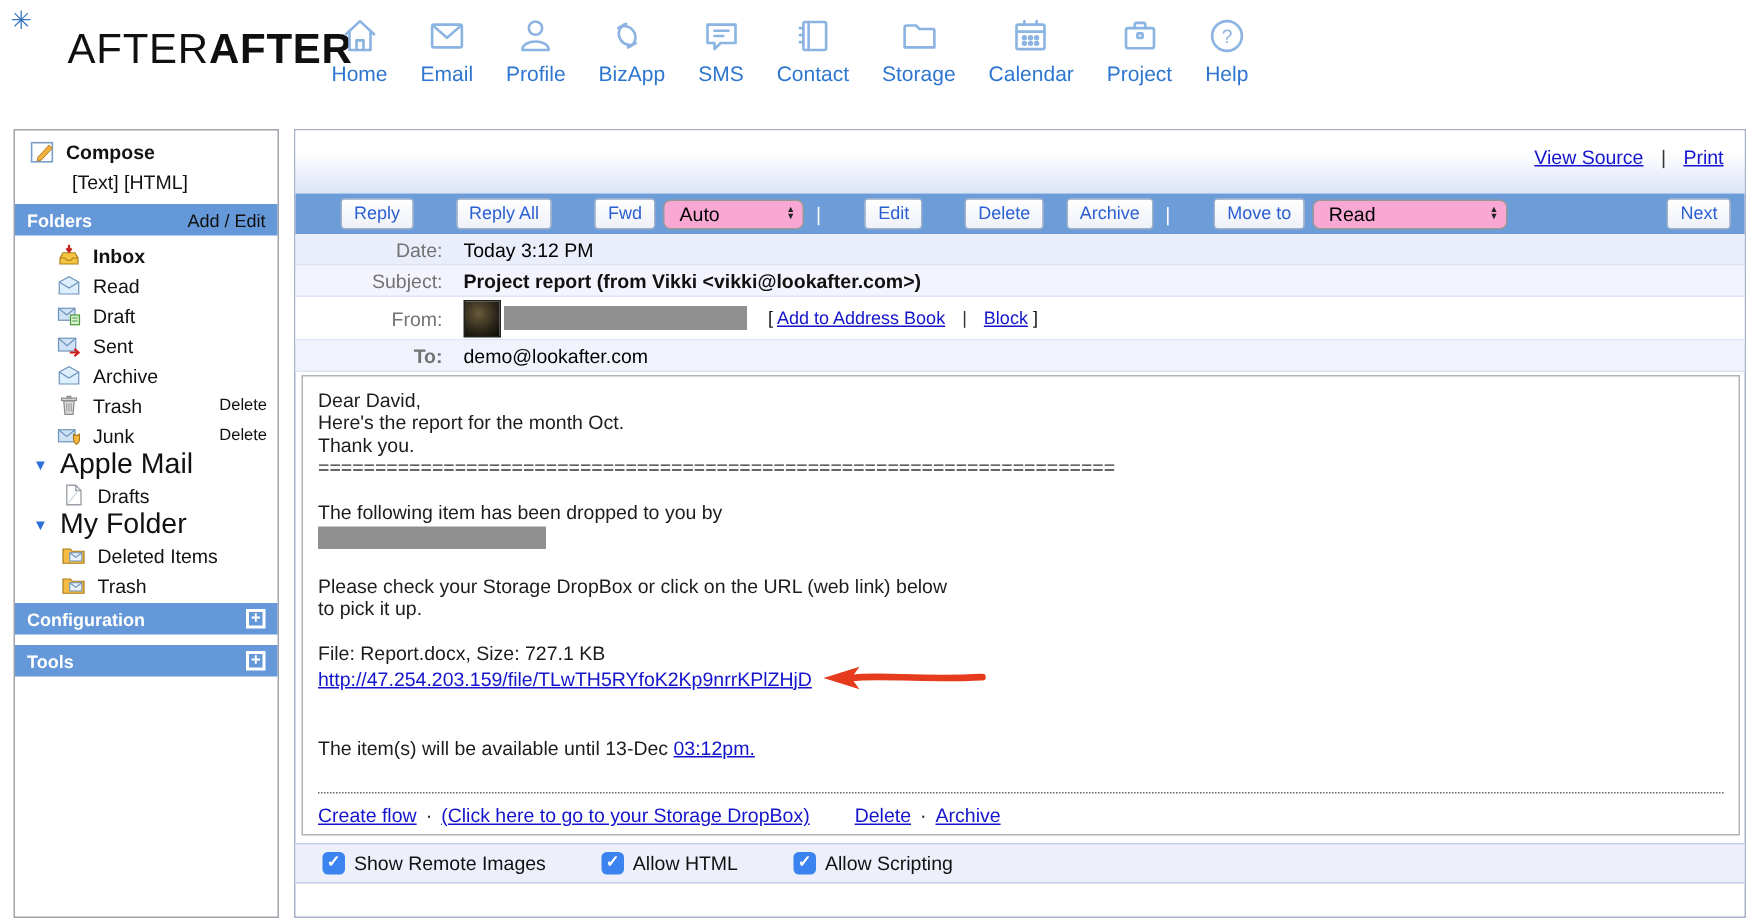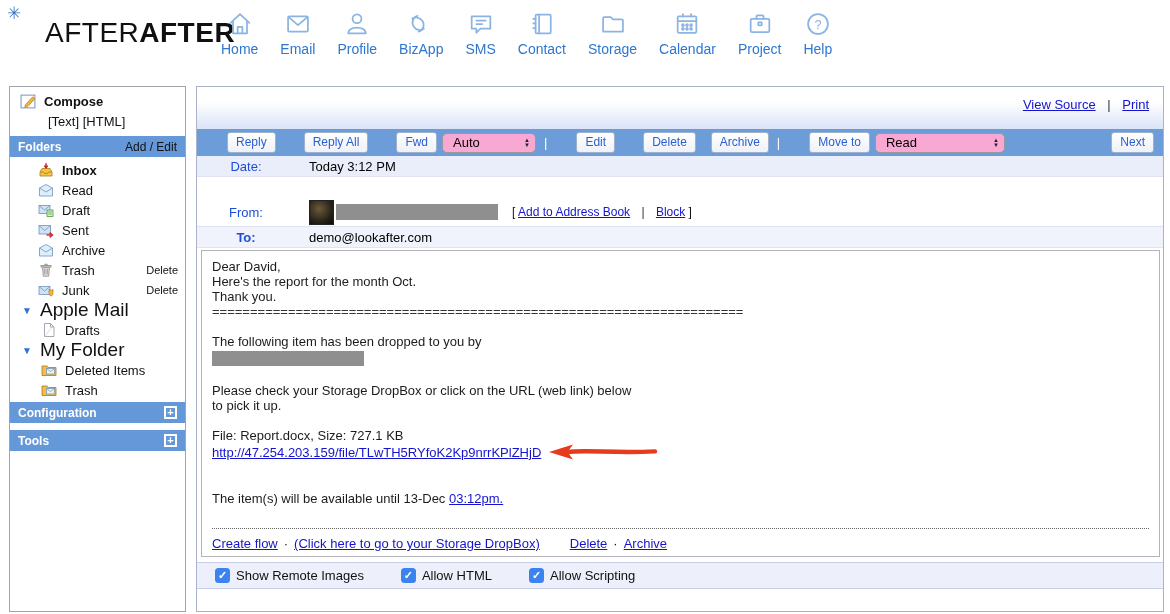--- a/index.html
+++ b/index.html
@@ -50,21 +50,21 @@
   .toolbar { position:absolute; left:0; top:42px; width:100%; height:27px; background:#6d9dd9; display:flex; align-items:center; padding:0 7px; }
   .tb-btn { background:linear-gradient(#ffffff,#eef1f8); border:1px solid #9fb0cc; border-radius:3px; color:#2a5fd0; font-size:12px; padding:2px 8px 3px; margin-right:5px; cursor:pointer; white-space:nowrap;margin-left:23px; }
   .tb-select { background:#f9a8d4; border:1px solid #999; border-radius:5px; height:20px; display:flex; align-items:center; font-size:13px; color:#000; padding:0 5px 0 10px; margin-right:5px; cursor:pointer; }
   .tb-select .sel-label { flex:1; }
   .stepper { display:flex; flex-direction:column; align-items:center; font-size:6px; line-height:5px; color:#222; margin-left:8px; }
   .tb-sep { color:#fff; font-size:13px; margin:0 6px 0 3px; }
   .gap10 { margin-left:10px; }
   .tb-next { margin-left:auto; margin-right:2px; }
 
   .hrow { position:absolute; left:0; width:100%; display:flex; align-items:center; font-size:13px; border-bottom:1px solid #e0e3f4; }
-  .hlabel { width:112px; text-align:center; padding-right:14px; color:#1d4ed8; flex:0 0 112px; }
+  .hlabel { width:112px; text-align:right; padding-right:14px; color:#737373; flex:0 0 112px; }
   .r-date    { top:69px;  height:21px; background:#eaedfa; }
   .r-subject { top:90px;  height:21px; background:#f3f4fd; }
   .r-from    { top:111px; height:29px; background:#ffffff; }
   .r-to      { top:140px; height:21px; background:#f0f2fc; }
   .subject-val { font-weight:bold; color:#111; }
   .to-label { font-weight:bold; }
   .from-wrap { display:flex; align-items:center; }
   .avatar { width:25px; height:25px; border:1px solid #222; background:radial-gradient(circle at 40% 35%, #6a5a3a, #2a2418 60%, #0a0a08); }
   .redact-from { width:162px; height:16px; background:#8f8f8f; margin-left:2px; }
   .from-links { margin-left:14px; font-size:12px; color:#111; }
@@ -332,20 +332,24 @@
             <span>▲</span>
             <span>▼</span>
           </span>
       </div>
       <button class="tb-btn tb-next">Next</button>
     </div>
 
     <div class="hrow r-date">
       <span class="hlabel">Date:</span>
       <span>Today 3:12 PM</span>
+    </div>
+    <div class="hrow r-subject">
+      <span class="hlabel">Subject:</span>
+      <span class="subject-val">Project report (from Vikki &lt;vikki@lookafter.com&gt;)</span>
     </div>
     <div class="hrow r-from">
       <span class="hlabel">From:</span>
       <span class="from-wrap">
         <span class="avatar"></span>
         <span class="redact-from"></span>
         <span class="from-links">
           <span>[</span>
           <span class="link lnk">Add to Address Book</span>
           <span class="vl-sep">|</span>

